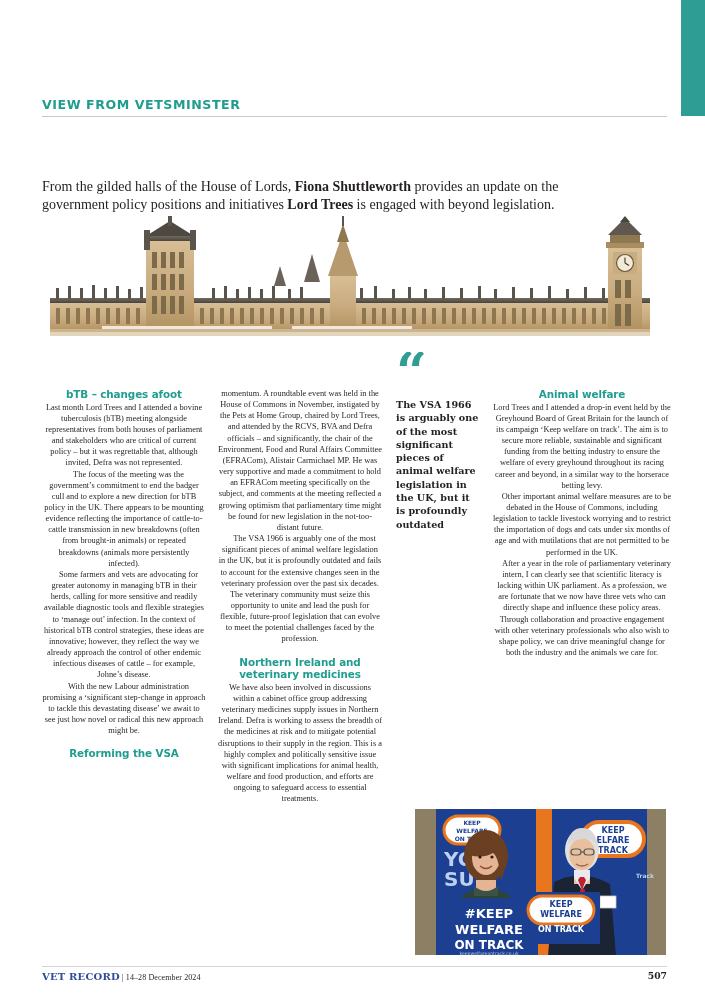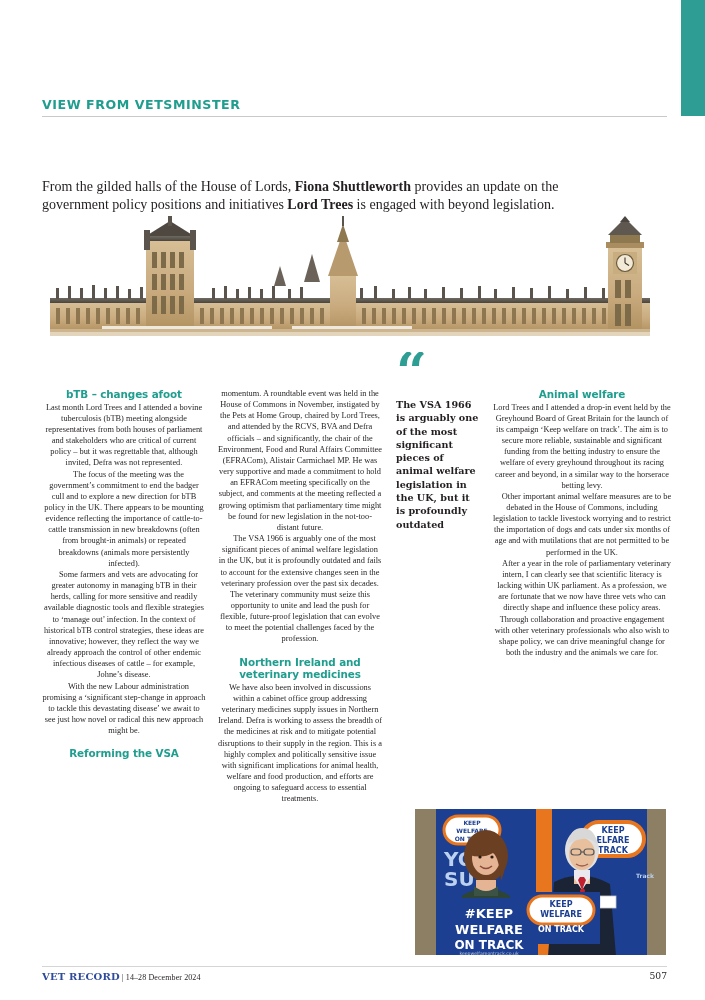--- a/index.html
+++ b/index.html
@@ -189,21 +189,21 @@
     font-size: 10px;
     letter-spacing: 0.2px;
   }
   .footer-right {
     position: absolute;
     left: 42px;
     top: 970px;
     width: 625px;
     text-align: right;
     font-family: "DejaVu Serif", serif;
-    font-weight: normal;
+    font-weight: bold;
     font-size: 9.2px;
     color: #231f20;
   }
 </style>
 </head>
 <body>
 
 <div class="page">
 
   <div class="accent-bar"></div>

